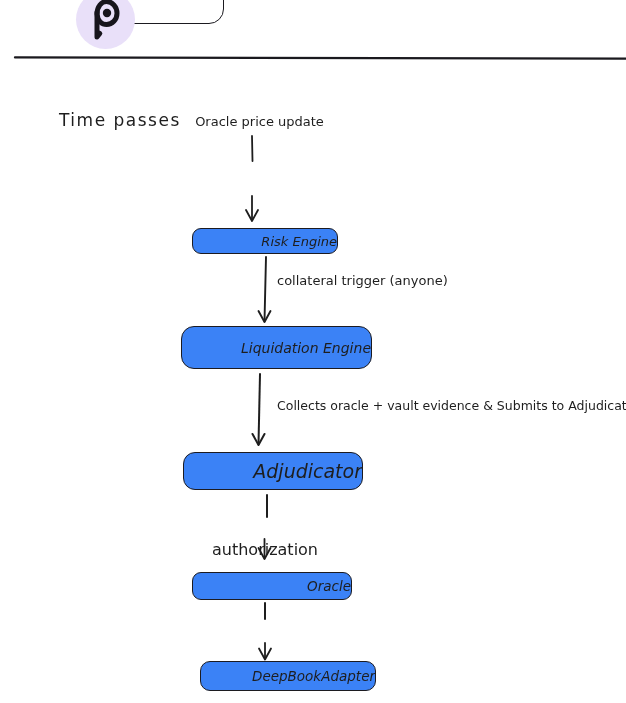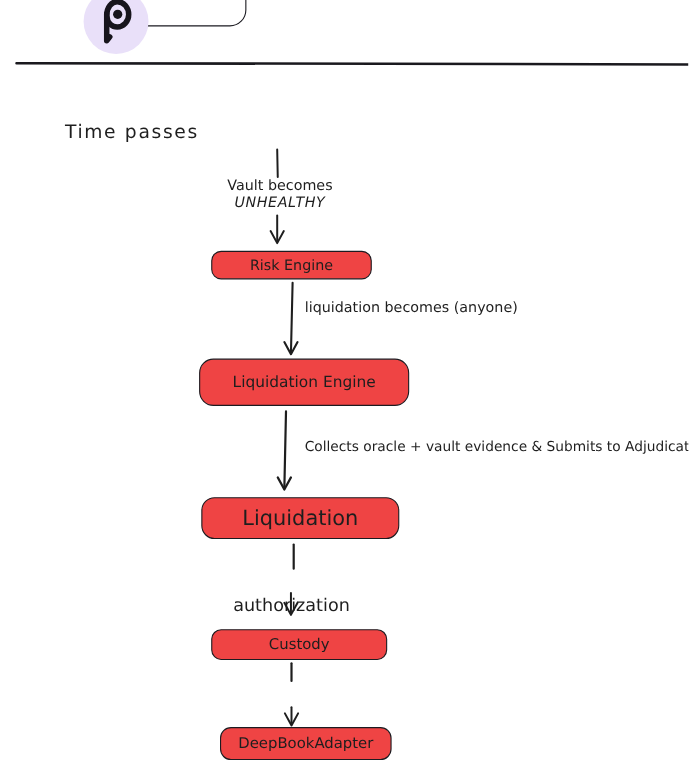--- a/index.html
+++ b/index.html
@@ -24,30 +24,31 @@
   .time-passes { left:59px; top:111px; font-size:17px; letter-spacing:1.5px; }
   .start-event { left:172px; top:115px; width:175px; text-align:center; font-size:13px; }
   .state-change { left:167px; top:163px; width:175px; text-align:center; font-size:13px; }
   .state-change .u { font-style:italic; letter-spacing:0.5px; }
   .edge-label-0 { left:277px; top:274px; font-size:13px; }
   .edge-label-1 { left:277px; top:399px; font-size:12.5px; }
   .edge-label-2 { left:189px; top:541px; width:152px; text-align:center; font-size:16px; }
   .edge-label-3 { left:189px; top:624px; width:152px; text-align:center; font-size:13.5px; }
   
   .node {
-    position:absolute; background:#ef4444; border:1.7px solid #1c1b20;
-    display:flex; align-items:center; justify-content:center;
+    position:absolute; background:#3b82f6; border:1.7px solid #1c1b20;
+    display:flex; align-items:center; justify-content:flex-end;
     box-sizing:border-box;
+    font-style:italic;
   }
   .node span { white-space:nowrap; }
   .node-risk        { left:192px; top:228px; width:146px; height:26px; border-radius:9px;  font-size:13px; }
   .node-liquidation { left:181px; top:326px; width:191px; height:43px; border-radius:13px; font-size:14px; }
   .node-adjudicator { left:183px; top:452px; width:180px; height:38px; border-radius:12px; font-size:19px; }
   .node-custody     { left:192px; top:572px; width:160px; height:28px; border-radius:9px;  font-size:13.5px; }
-  .node-deepbook    { left:200px; top:661px; width:156px; height:30px; border-radius:10px; font-size:13.5px; }
+  .node-deepbook    { left:200px; top:661px; width:176px; height:30px; border-radius:10px; font-size:13.5px; }
   
   .overlay { position:absolute; left:0; top:0; pointer-events:none; }
 </style>
 </head>
 <body>
 
 <div class="canvas">
 
   <div class="logo-frame"></div>
 
@@ -55,47 +56,44 @@
     <svg width="38" height="48" viewBox="0 0 38 48">
       <path d="M10 17 C10 9.5 14.5 4.5 19.5 4.5 C25.6 4.5 30 10 30 16.2
                C30 22.6 25.2 27.5 19.6 27.5 C14.8 27.5 10.6 23.8 10.3 18.5" fill="none" stroke="#17151c" stroke-width="5" stroke-linecap="round"></path>
       <path d="M10 15.5 L10 40 L12.8 36.5" fill="none" stroke="#17151c" stroke-width="5" stroke-linecap="round" stroke-linejoin="round"></path>
       <circle cx="20" cy="16" r="4.2" fill="#17151c"></circle>
     </svg>
   </div>
 
   <div class="lbl time-passes">Time passes</div>
 
+  <div class="lbl start-event">Oracle price update</div>
 
-  <div class="lbl state-change">
-    <div>Vault becomes</div>
-    <div class="u">UNHEALTHY</div>
-  </div>
 
   <div class="node node-risk">
     <span>Risk Engine</span>
   </div>
 
   <div class="node node-liquidation">
     <span>Liquidation Engine</span>
   </div>
 
   <div class="node node-adjudicator">
-    <span>Liquidation</span>
+    <span>Adjudicator</span>
   </div>
 
   <div class="node node-custody">
-    <span>Custody</span>
+    <span>Oracle</span>
   </div>
 
   <div class="node node-deepbook">
     <span>DeepBookAdapter</span>
   </div>
 
-  <div class="lbl edge-label-0">liquidation becomes (anyone)</div>
+  <div class="lbl edge-label-0">collateral trigger (anyone)</div>
   <div class="lbl edge-label-1">Collects oracle + vault evidence &amp; Submits to Adjudicator</div>
   <div class="lbl edge-label-2">authorization</div>
 
   <svg class="overlay" width="626" height="703" viewBox="0 0 626 703">
 
     <path d="M15 57.4 L626 58.6" stroke="#1a191e" stroke-width="2.3" stroke-linecap="round"></path>
 
     <path d="M252 136 L252.5 161" stroke="#1e1e1e" stroke-width="1.8" stroke-linecap="round"></path>
 
     <g stroke="#1e1e1e" stroke-width="1.8" fill="none" stroke-linecap="round" stroke-linejoin="round">

